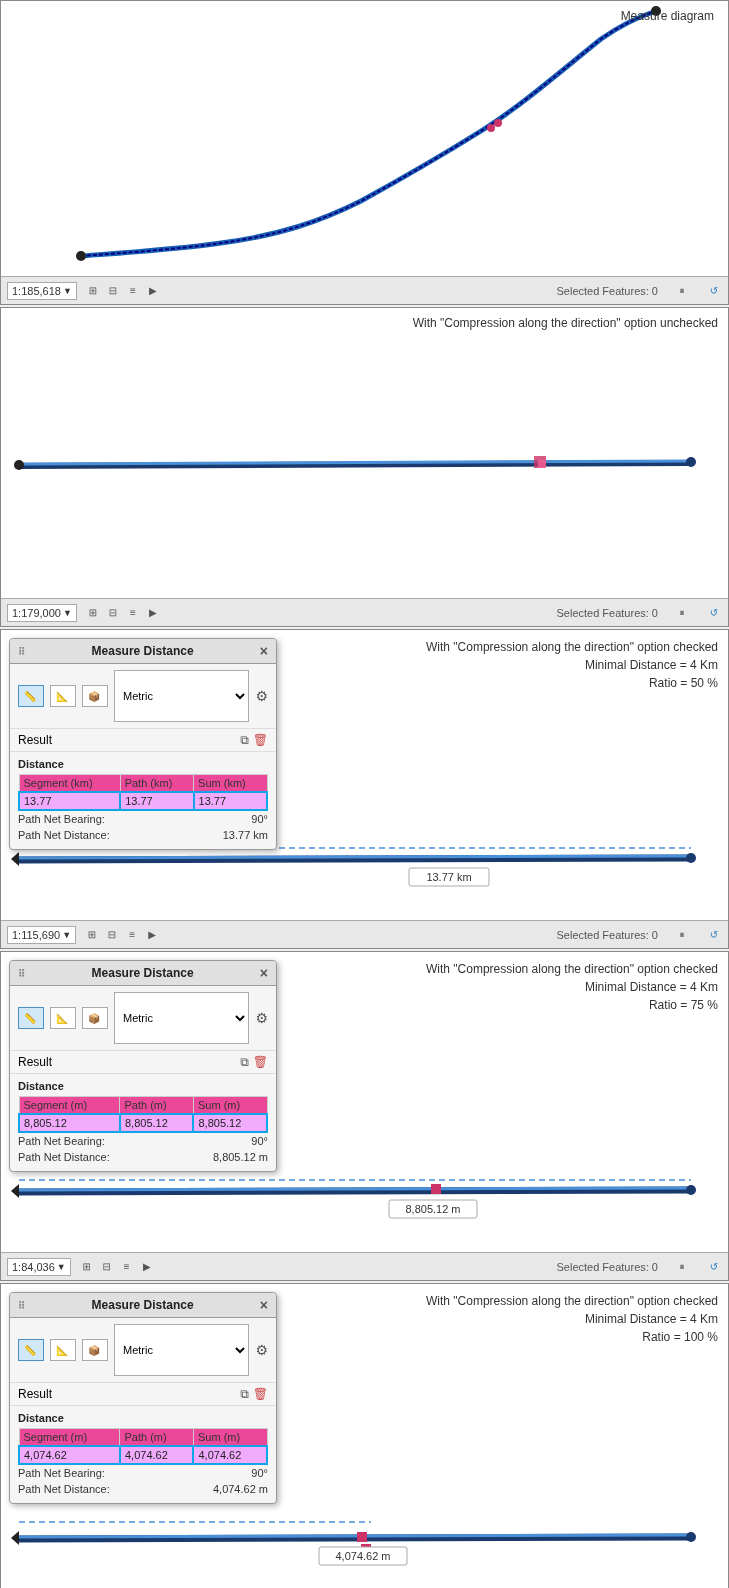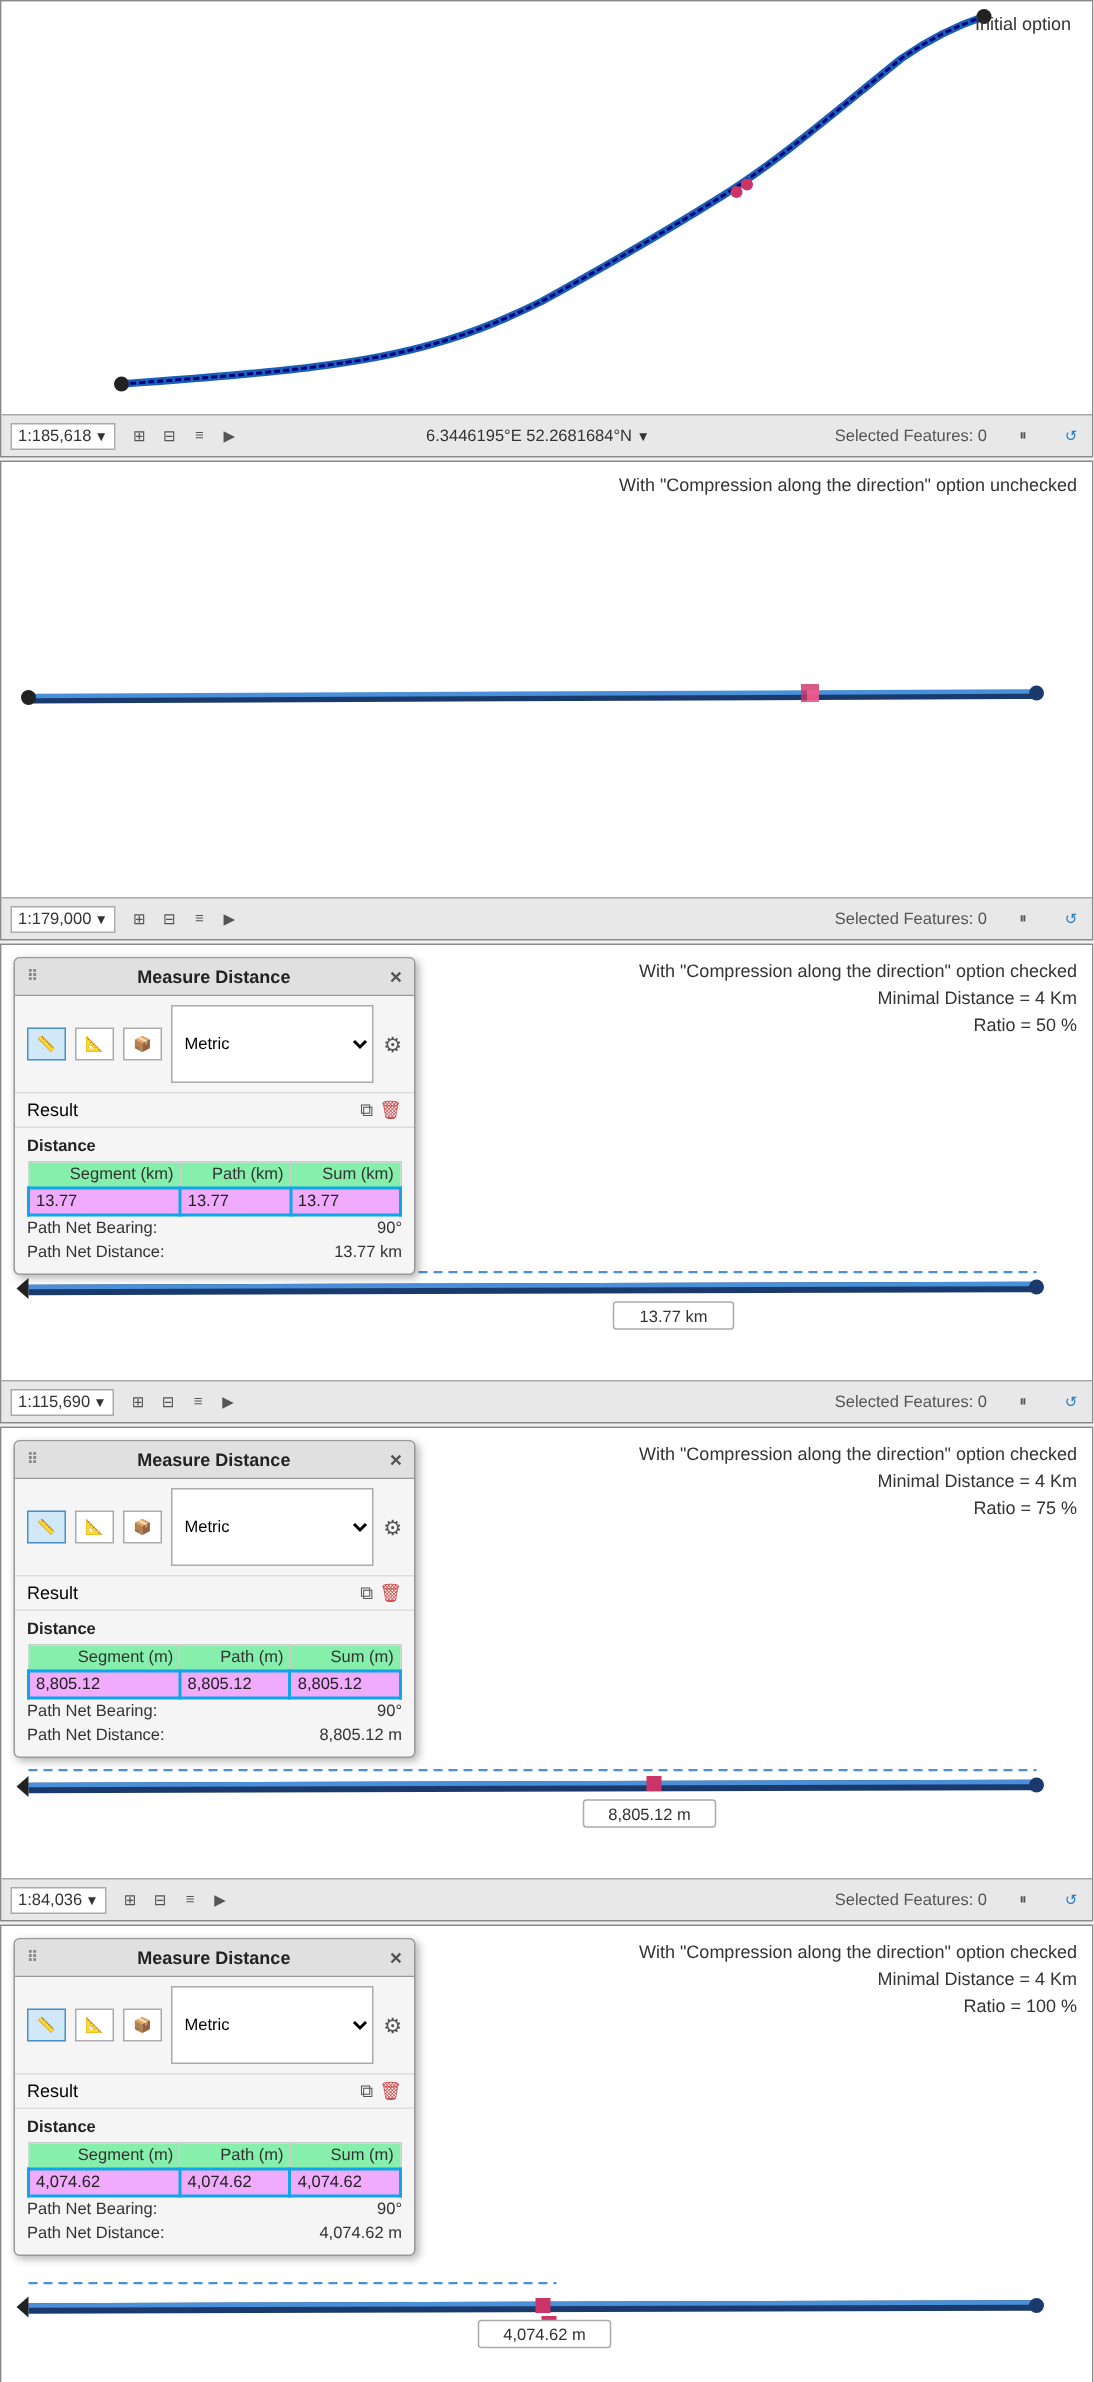--- a/index.html
+++ b/index.html
@@ -105,24 +105,24 @@
       align-items: center;
       justify-content: space-between;
       border-bottom: 1px solid #ddd;
     }
     .result-actions { display: flex; gap: 4px; }
     .result-action-btn { cursor: pointer; font-size: 12px; color: #555; }
     .distance-section { padding: 6px 8px; }
     .distance-title { font-size: 11px; font-weight: bold; color: #222; margin-bottom: 4px; }
     .distance-table { width: 100%; border-collapse: collapse; font-size: 11px; }
     .distance-table th {
-      background: #86efac;
+      background: #ec4899;
       border: 1px solid #ccc;
       padding: 2px 4px;
-      text-align: right;
+      text-align: left;
       font-weight: normal;
       color: #333;
     }
     .distance-table td {
       background: #f0abfc;
       border: 2px solid #0ea5e9;
       padding: 2px 4px;
       color: #222;
     }
     .bearing-row, .netdist-row {
@@ -134,21 +134,21 @@
     }
 
     
     .svg-diagram { display: block; }
   </style>
 </head>
 <body>
 
 <div class="panel">
   <div class="diagram-area" style="height:275px;">
-    <span class="diagram-label">Initial option</span>
+    <span class="diagram-label">Measure diagram</span>
 
     <svg class="svg-diagram" width="729" height="275">
 
       <path d="M 80 255 C 120 252, 180 248, 220 242 C 280 234, 320 220, 360 200 C 400 178, 440 155, 480 130 C 520 105, 560 70, 600 38 C 620 24, 640 15, 655 10" stroke="#1a5fb4" stroke-width="5" fill="none"></path>
 
       <path d="M 80 255 C 120 252, 180 248, 220 242 C 280 234, 320 220, 360 200 C 400 178, 440 155, 480 130 C 520 105, 560 70, 600 38 C 620 24, 640 15, 655 10" stroke="#000080" stroke-width="2" fill="none" stroke-dasharray="4,2"></path>
 
       <circle cx="80" cy="255" r="5" fill="#222"></circle>
       <circle cx="655" cy="10" r="5" fill="#222"></circle>
 
@@ -159,24 +159,20 @@
   <div class="status-bar">
     <div class="scale-box">
       <span>1:185,618</span>
       <span style="font-size:9px;">▼</span>
     </div>
     <div class="status-icons">
       <span class="icon-btn">⊞</span>
       <span class="icon-btn">⊟</span>
       <span class="icon-btn">≡</span>
       <span class="icon-btn">▶</span>
-    </div>
-    <div class="status-coord">
-      <span>6.3446195°E 52.2681684°N</span>
-      <span style="font-size:9px;">▼</span>
     </div>
     <div class="status-right">
       <span>Selected Features: 0</span>
       <span class="icon-btn">⏸</span>
       <span class="icon-btn" style="color:#2a7fc2;">↺</span>
     </div>
   </div>
 </div>
 
 <div class="panel" style="margin-top:2px;">

